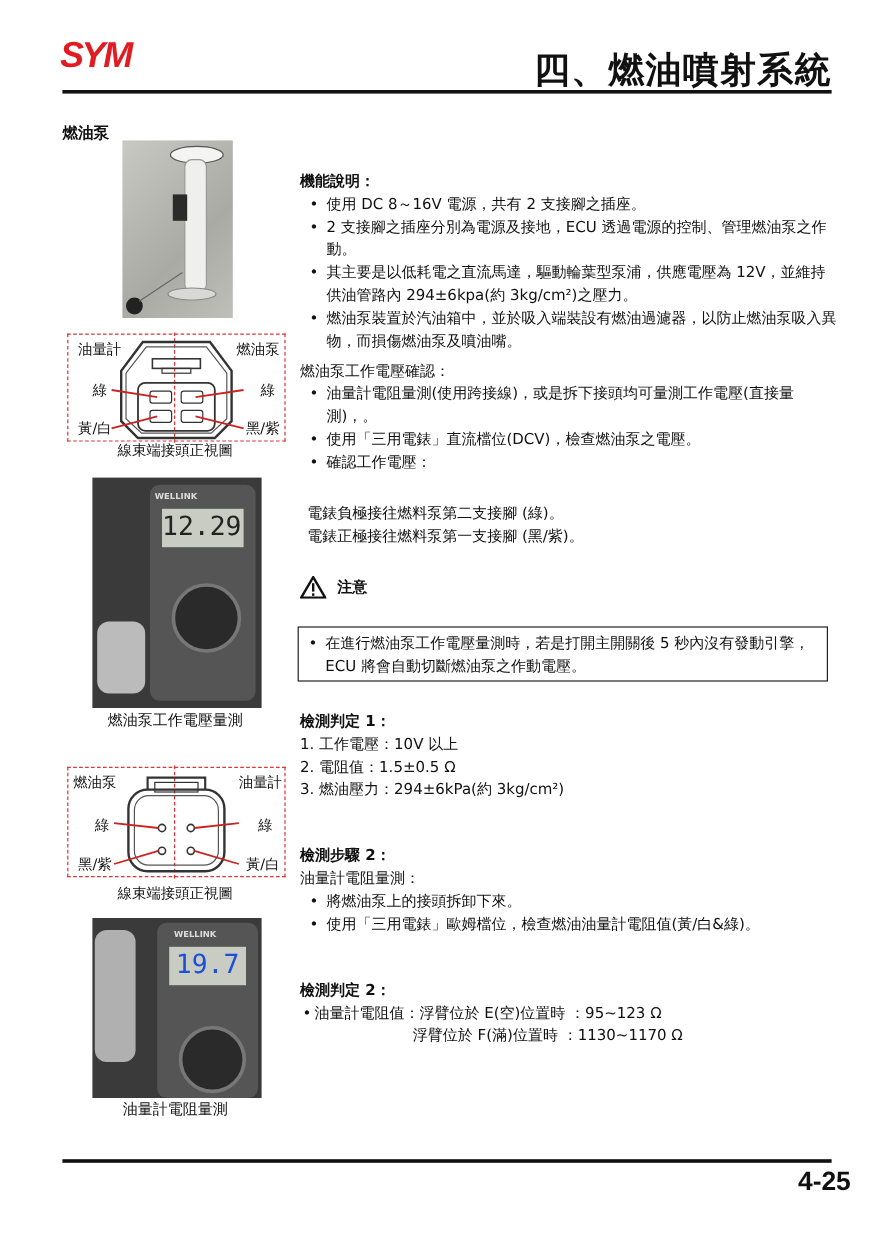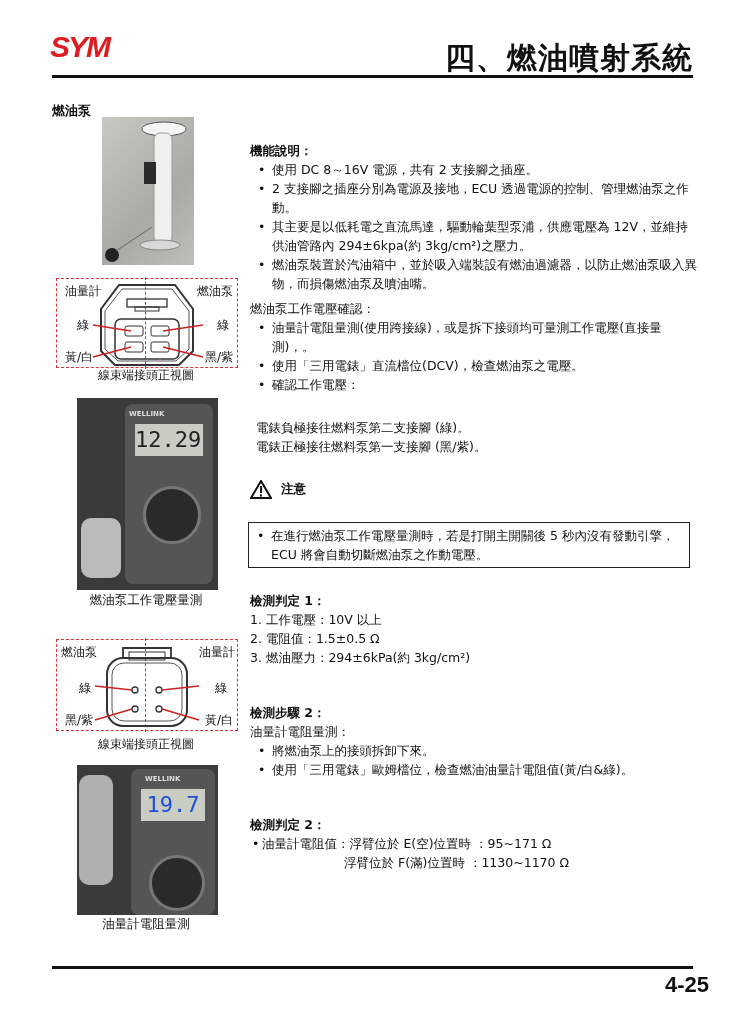--- a/index.html
+++ b/index.html
@@ -163,19 +163,19 @@
   <ul>
     <li>將燃油泵上的接頭拆卸下來。</li>
     <li>使用「三用電錶」歐姆檔位，檢查燃油油量計電阻值(黃/白&amp;綠)。</li>
   </ul>
 </div>
 
 <div class="abs txt" style="left:250px;top:795px;width:450px;">
   <div class="h">檢測判定 2：</div>
   <div style="position:relative;padding-left:12px;">
     <span style="position:absolute;left:2px;">•</span>
-    <span>油量計電阻值：</span><span>浮臂位於 E(空)位置時 ：95~171 Ω</span>
+    <span>油量計電阻值：</span><span>浮臂位於 E(空)位置時 ：95~123 Ω</span>
   </div>
   <div style="padding-left:94px;">浮臂位於 F(滿)位置時 ：1130~1170 Ω</div>
 </div>
 
 <div class="abs hr-bot"></div>
 <div class="abs pagenum">4-25</div>
 
 </body></html>

